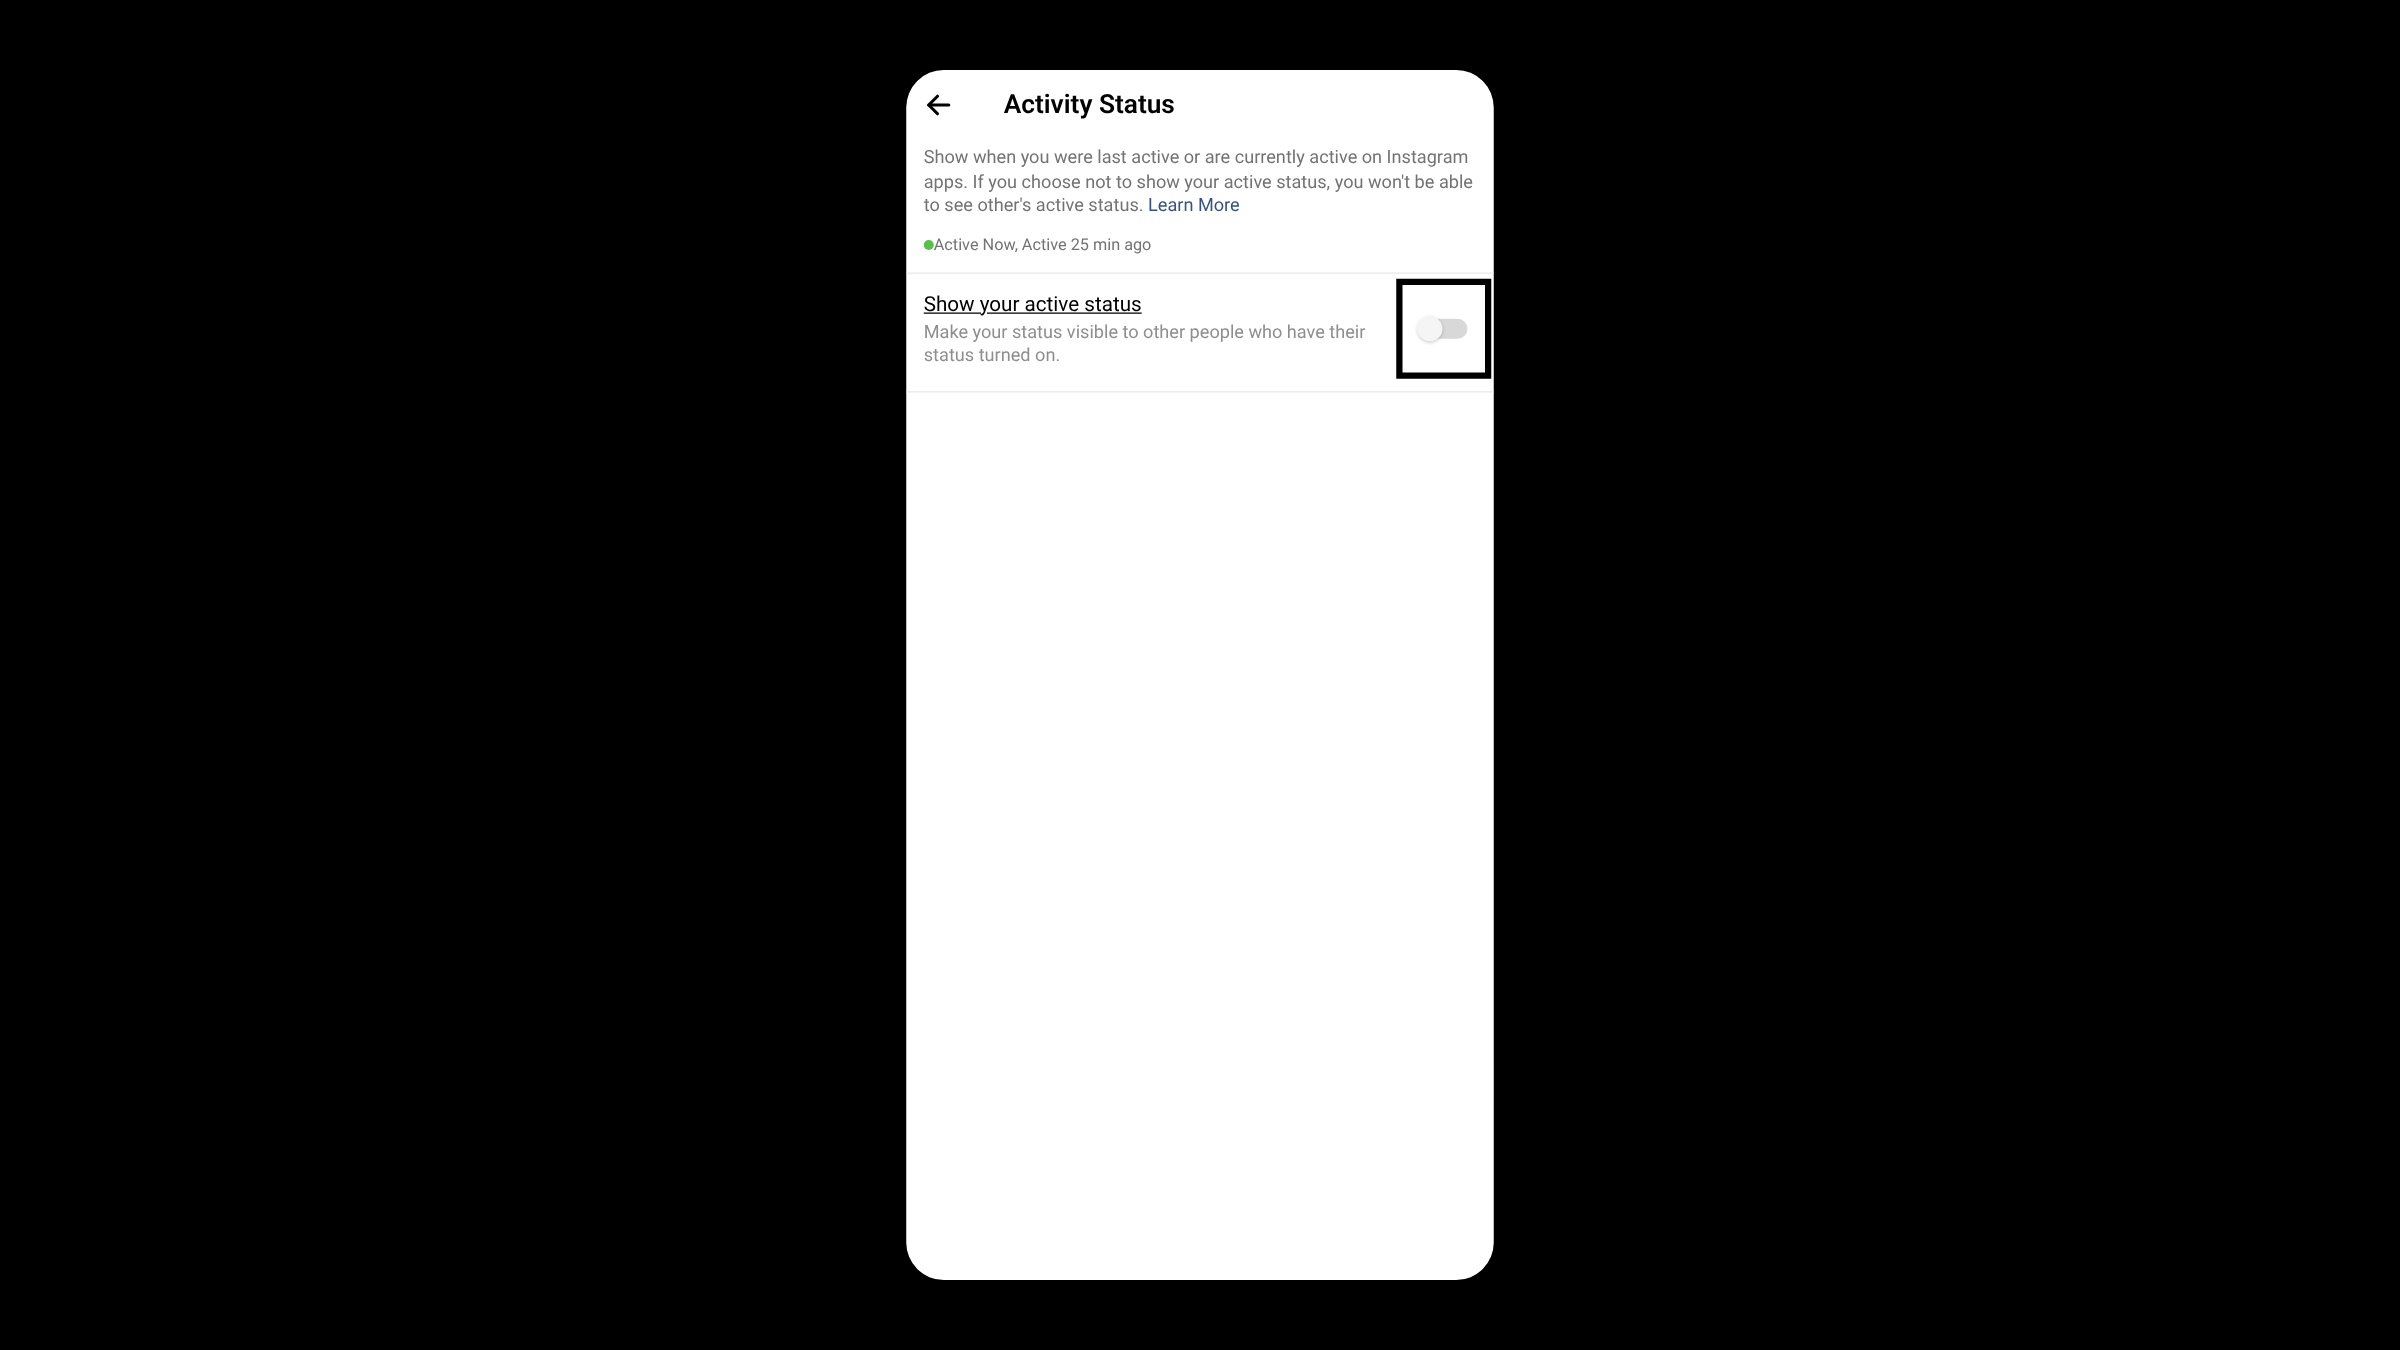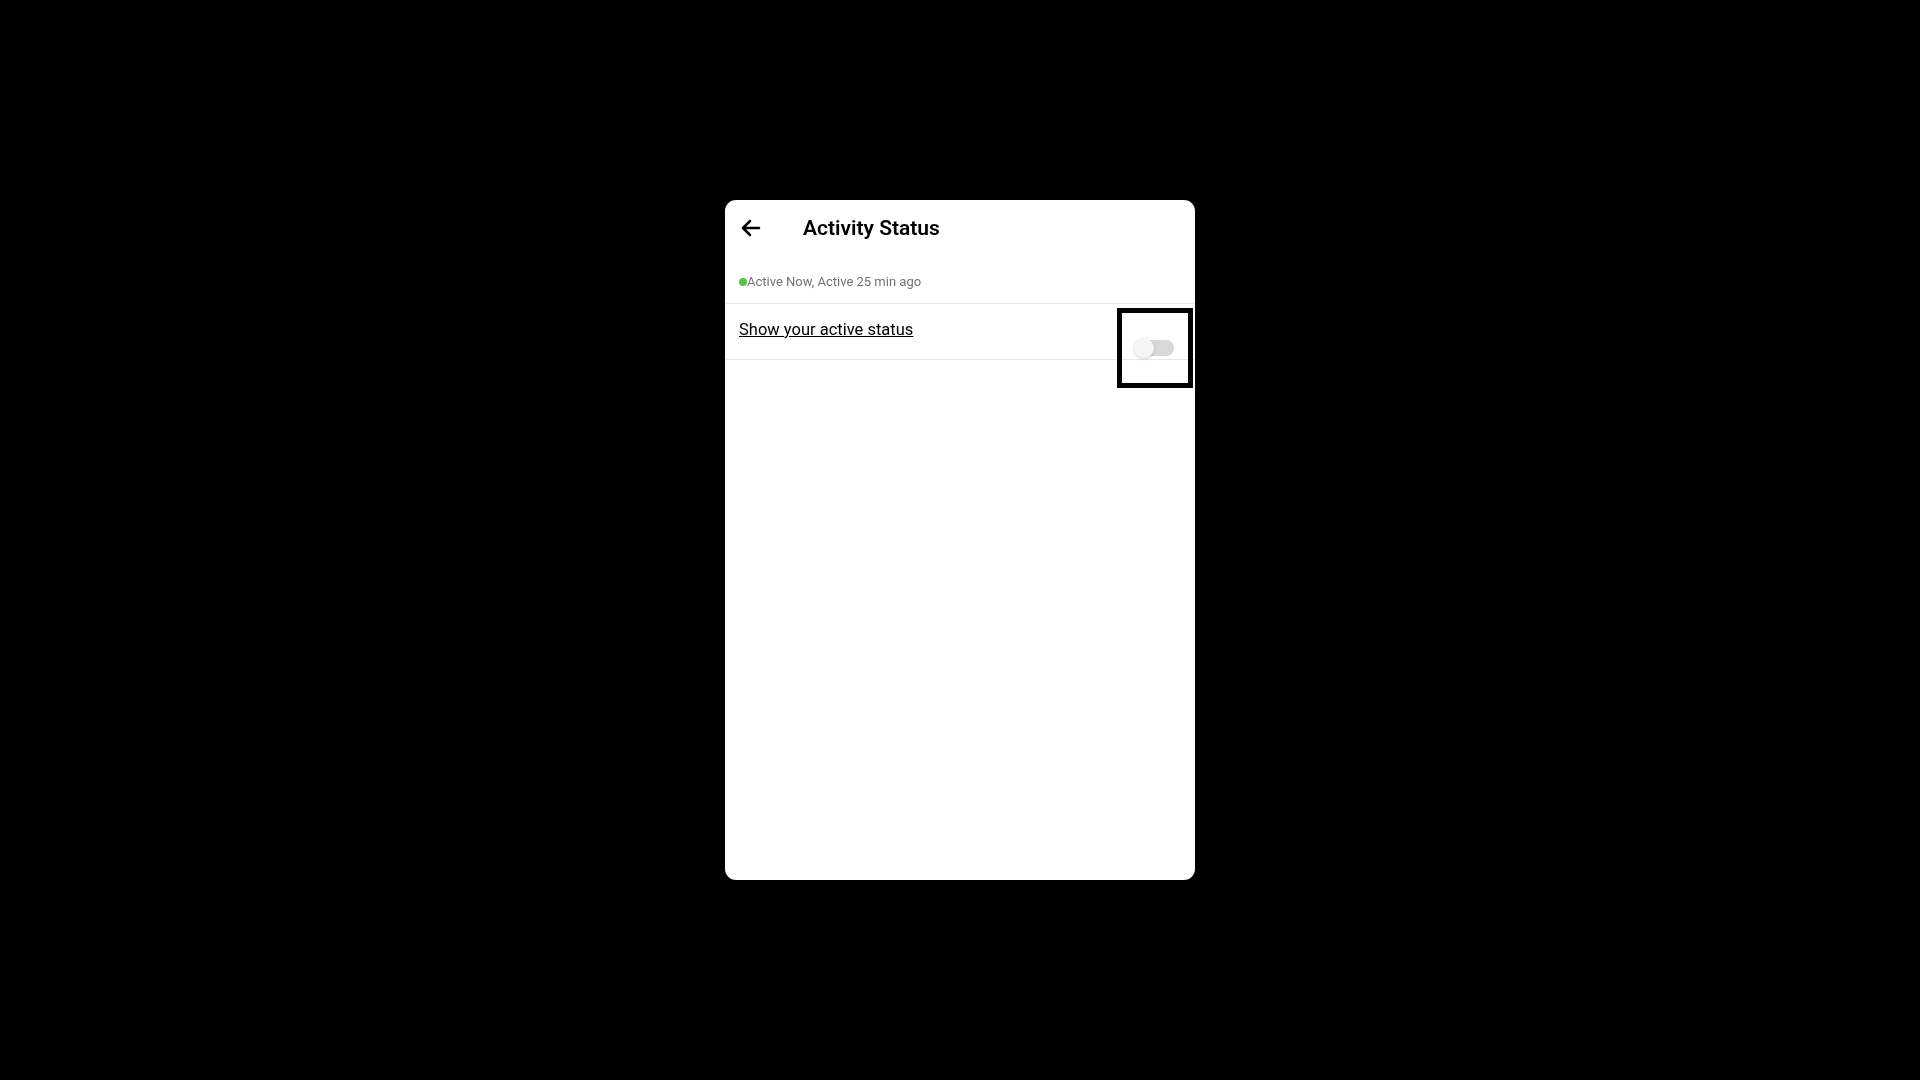--- a/index.html
+++ b/index.html
@@ -14,23 +14,23 @@
       height: 1080px;
       display: flex;
       align-items: center;
       justify-content: center;
       font-family: -apple-system, BlinkMacSystemFont, "Segoe UI", Roboto, Helvetica, Arial, sans-serif;
       overflow: hidden;
     }
     
     .phone-frame {
       width: 470px;
-      height: 680px;
+      height: 968px;
       background: #ffffff;
-      border-radius: 11px;
+      border-radius: 30px;
       position: relative;
       overflow: hidden;
     }
     
     .header {
       display: flex;
       align-items: center;
       padding: 16px 14px 12px 14px;
       gap: 40px;
     }
@@ -182,32 +182,36 @@
     <div class="back-arrow">
       <svg viewBox="0 0 24 24" fill="none" stroke="#000000" stroke-width="2.5" stroke-linecap="round" stroke-linejoin="round">
         <line x1="20" y1="12" x2="4" y2="12"></line>
         <polyline points="11 19 4 12 11 5"></polyline>
       </svg>
     </div>
     <div class="header-title">Activity Status</div>
   </div>
 
   <div class="description-section">
+    <div class="description-text">
+      <span>Show when you were last active or are currently active on Instagram apps. If you choose not to show your active status, you won't be able to see other's active status. </span><span class="learn-more-link">Learn More</span>
+    </div>
 
     <div class="status-indicator">
       <div class="green-dot"></div>
       <div class="status-text">Active Now, Active 25 min ago</div>
     </div>
   </div>
 
   <div class="divider"></div>
 
   <div class="setting-row">
     <div class="setting-content">
       <div class="setting-title">Show your active status</div>
+      <div class="setting-description">Make your status visible to other people who have their status turned on.</div>
     </div>
 
     <div class="toggle-highlight-box">
       <div class="toggle-switch">
         <div class="toggle-knob"></div>
       </div>
     </div>
   </div>
 
   <div class="divider"></div>

